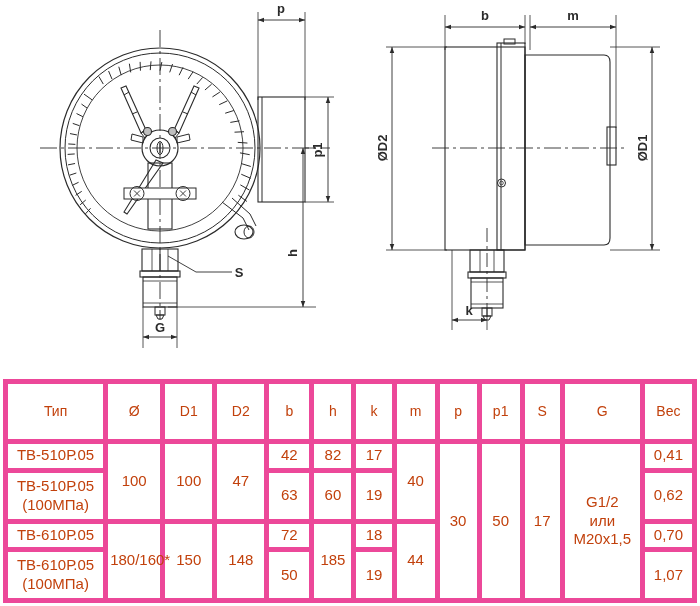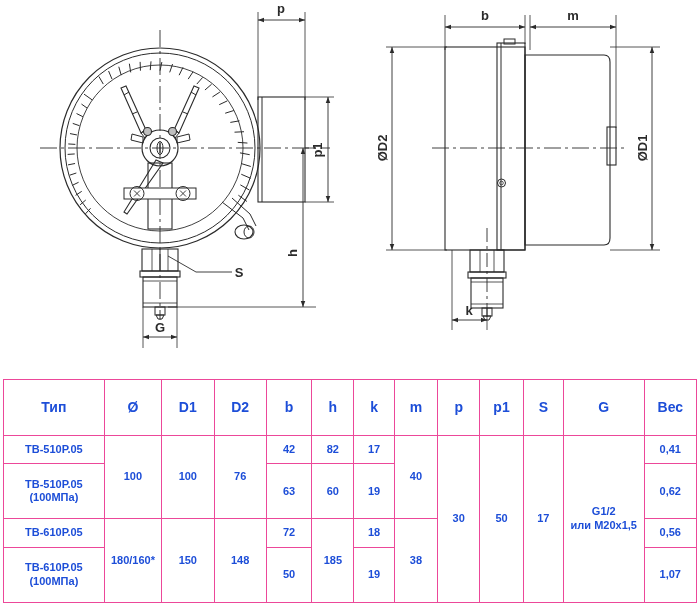--- a/index.html
+++ b/index.html
@@ -39,36 +39,36 @@
   }
   table.spec-table {
     border-collapse: collapse;
     width: 694px;
     height: 224px;
     table-layout: fixed;
     background: #ffffff;
   }
   table.spec-table td,
   table.spec-table th {
-    border: 1px solid #ec4899;
+    border: 5px solid #ec4899;
     text-align: center;
     vertical-align: middle;
-    color: #1d4ed8;
-    font-weight: bold;
+    color: #c2410c;
+    font-weight: normal;
     font-size: 12.5px;
     padding: 0 2px;
     line-height: 1.25;
     font-family: "Liberation Sans", sans-serif;
   }
   table.spec-table thead th {
     font-size: 14px;
     height: 55px;
   }
   table.spec-table tbody td {
-    font-size: 11px;
+    font-size: 15px;
   }
   td.type-cell {
     font-size: 12.5px;
     white-space: pre-line;
   }
   .g-cell { white-space: pre-line; }
 </style>
 </head>
 <body>
 
@@ -351,21 +351,21 @@
           <th>S</th>
           <th>G</th>
           <th>Вес</th>
         </tr>
       </thead>
       <tbody>
         <tr>
           <td class="type-cell">ТВ-510Р.05</td>
           <td rowspan="2">100</td>
           <td rowspan="2">100</td>
-          <td rowspan="2">76</td>
+          <td rowspan="2">47</td>
           <td>42</td>
           <td>82</td>
           <td>17</td>
           <td rowspan="2">40</td>
           <td rowspan="4">30</td>
           <td rowspan="4">50</td>
           <td rowspan="4">17</td>
           <td rowspan="4" class="g-cell">G1/2
 или М20х1,5</td>
           <td>0,41</td>
@@ -379,22 +379,22 @@
           <td>0,62</td>
         </tr>
         <tr>
           <td class="type-cell">ТВ-610Р.05</td>
           <td rowspan="2">180/160*</td>
           <td rowspan="2">150</td>
           <td rowspan="2">148</td>
           <td>72</td>
           <td rowspan="2">185</td>
           <td>18</td>
-          <td rowspan="2">38</td>
-          <td>0,56</td>
+          <td rowspan="2">44</td>
+          <td>0,70</td>
         </tr>
         <tr>
           <td class="type-cell">ТВ-610Р.05
 (100МПа)</td>
           <td>50</td>
           <td>19</td>
           <td>1,07</td>
         </tr>
       </tbody>
     </table>

